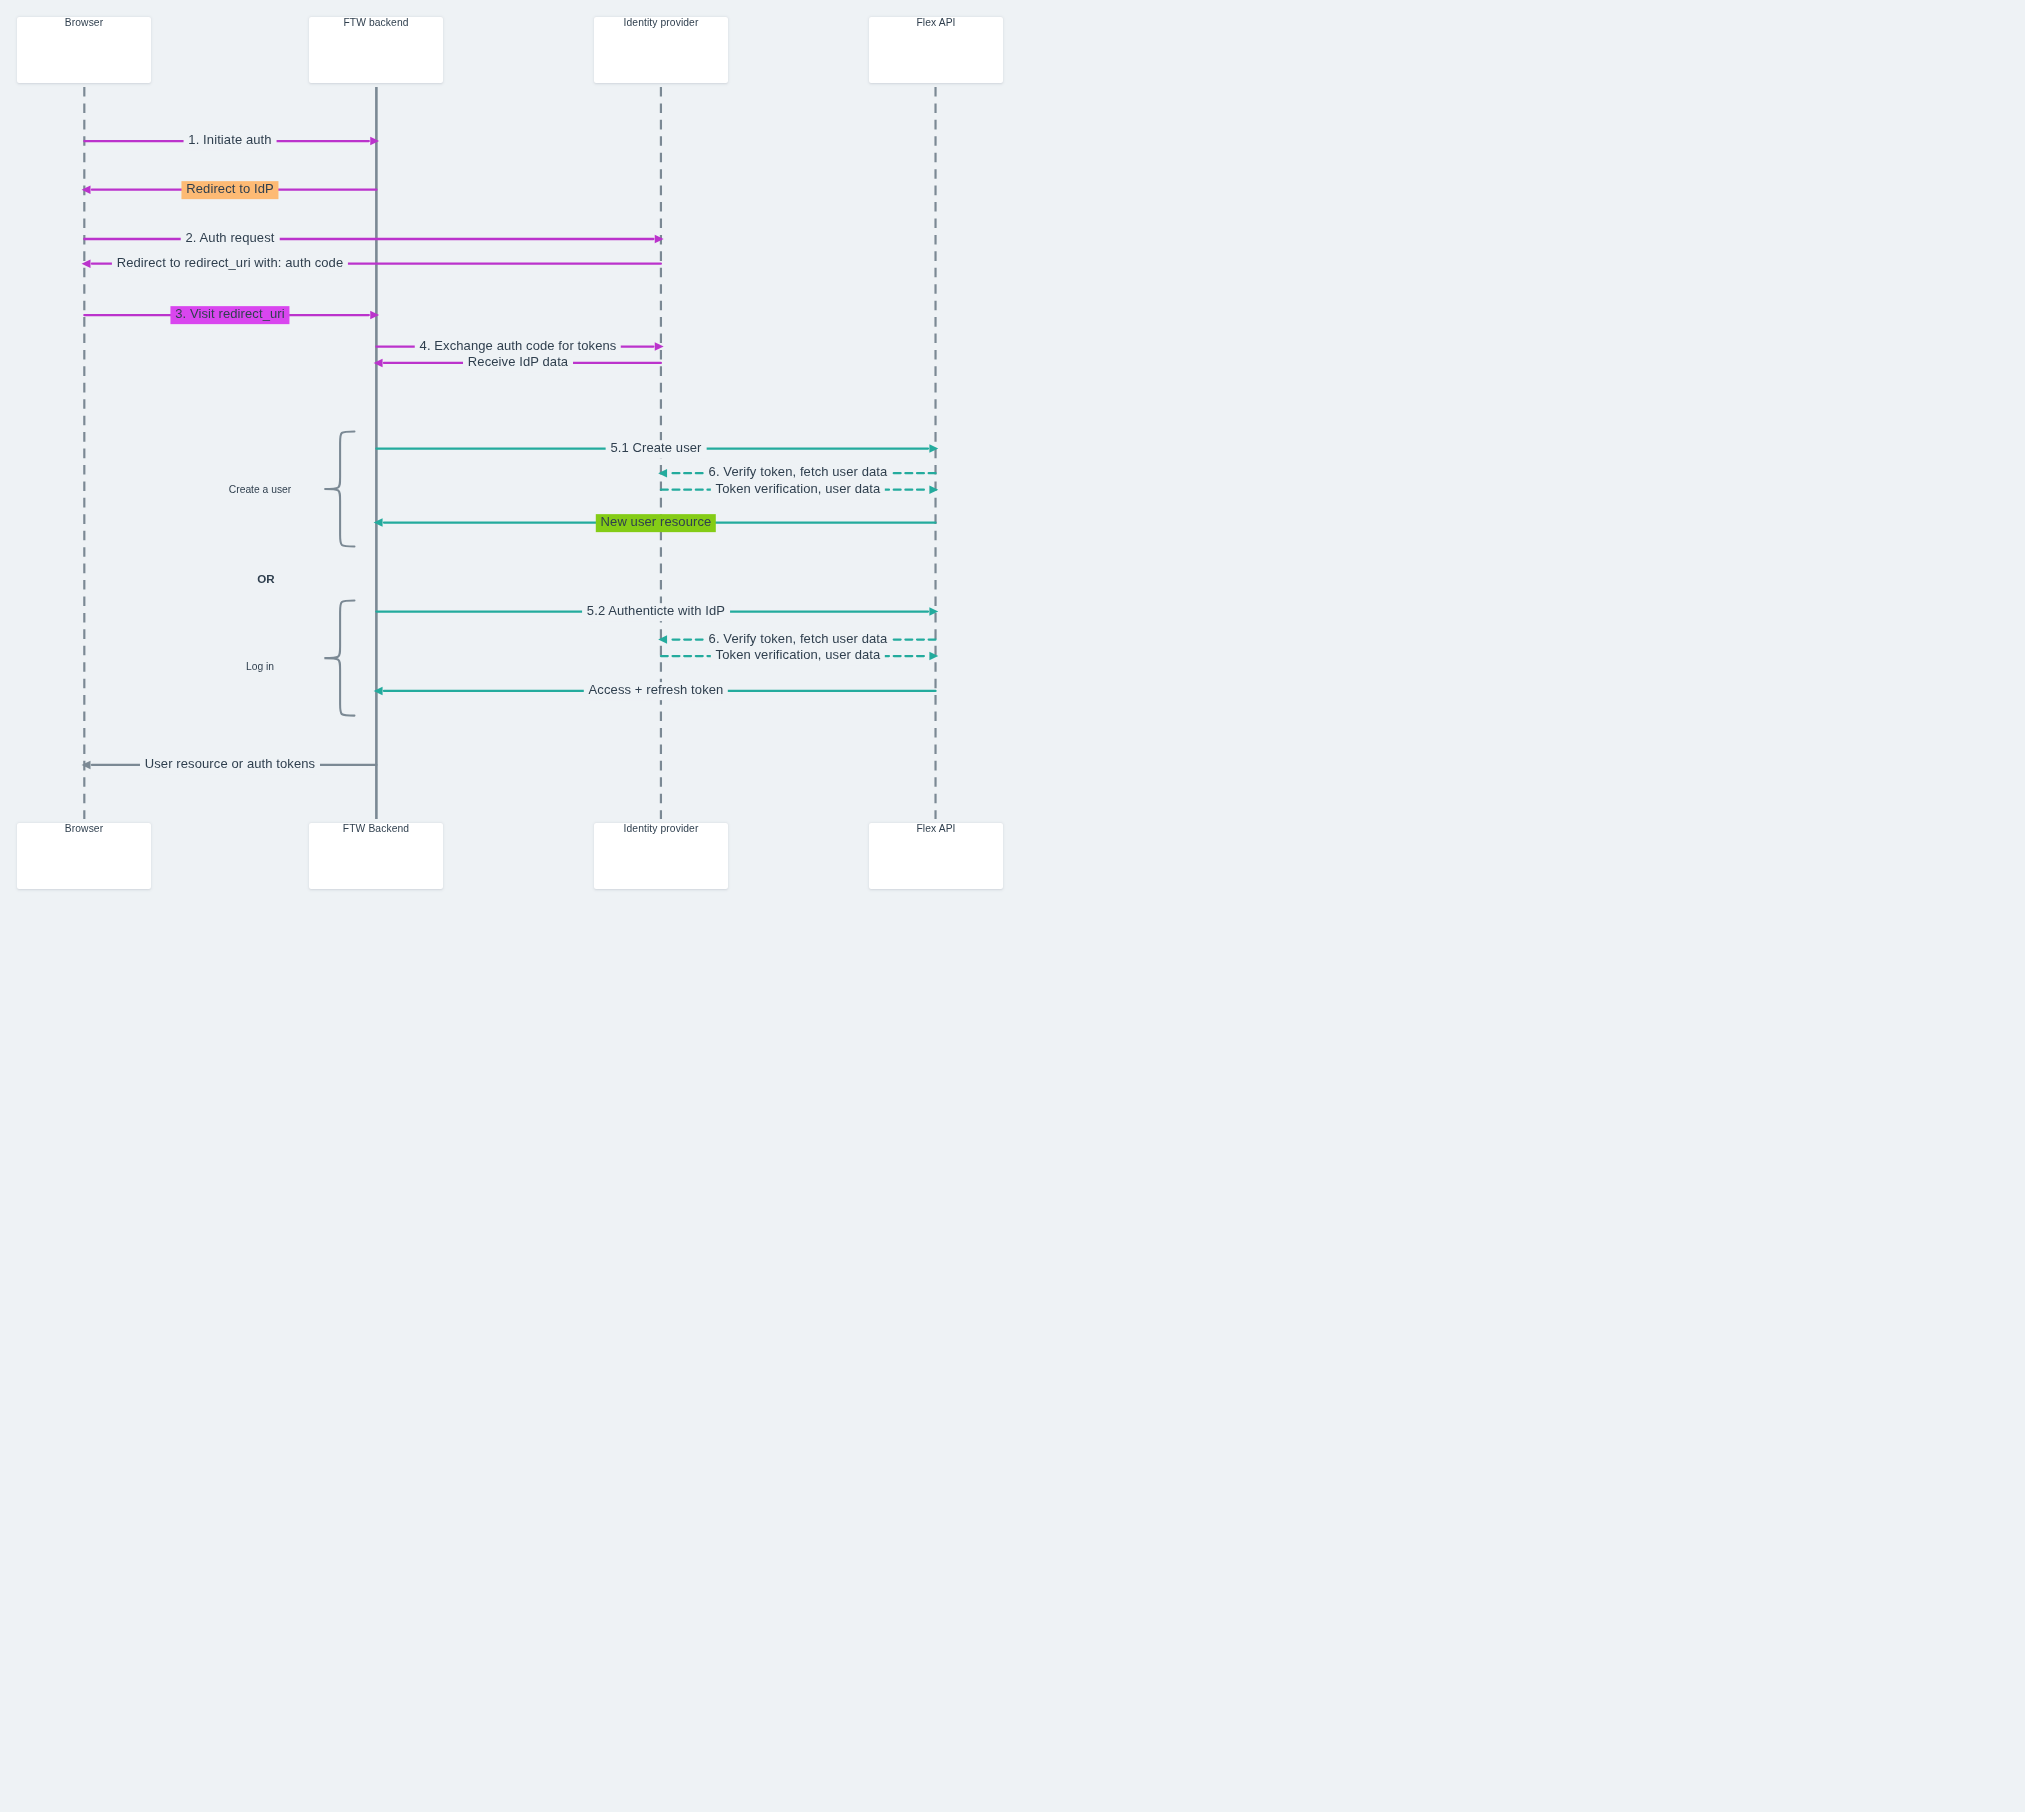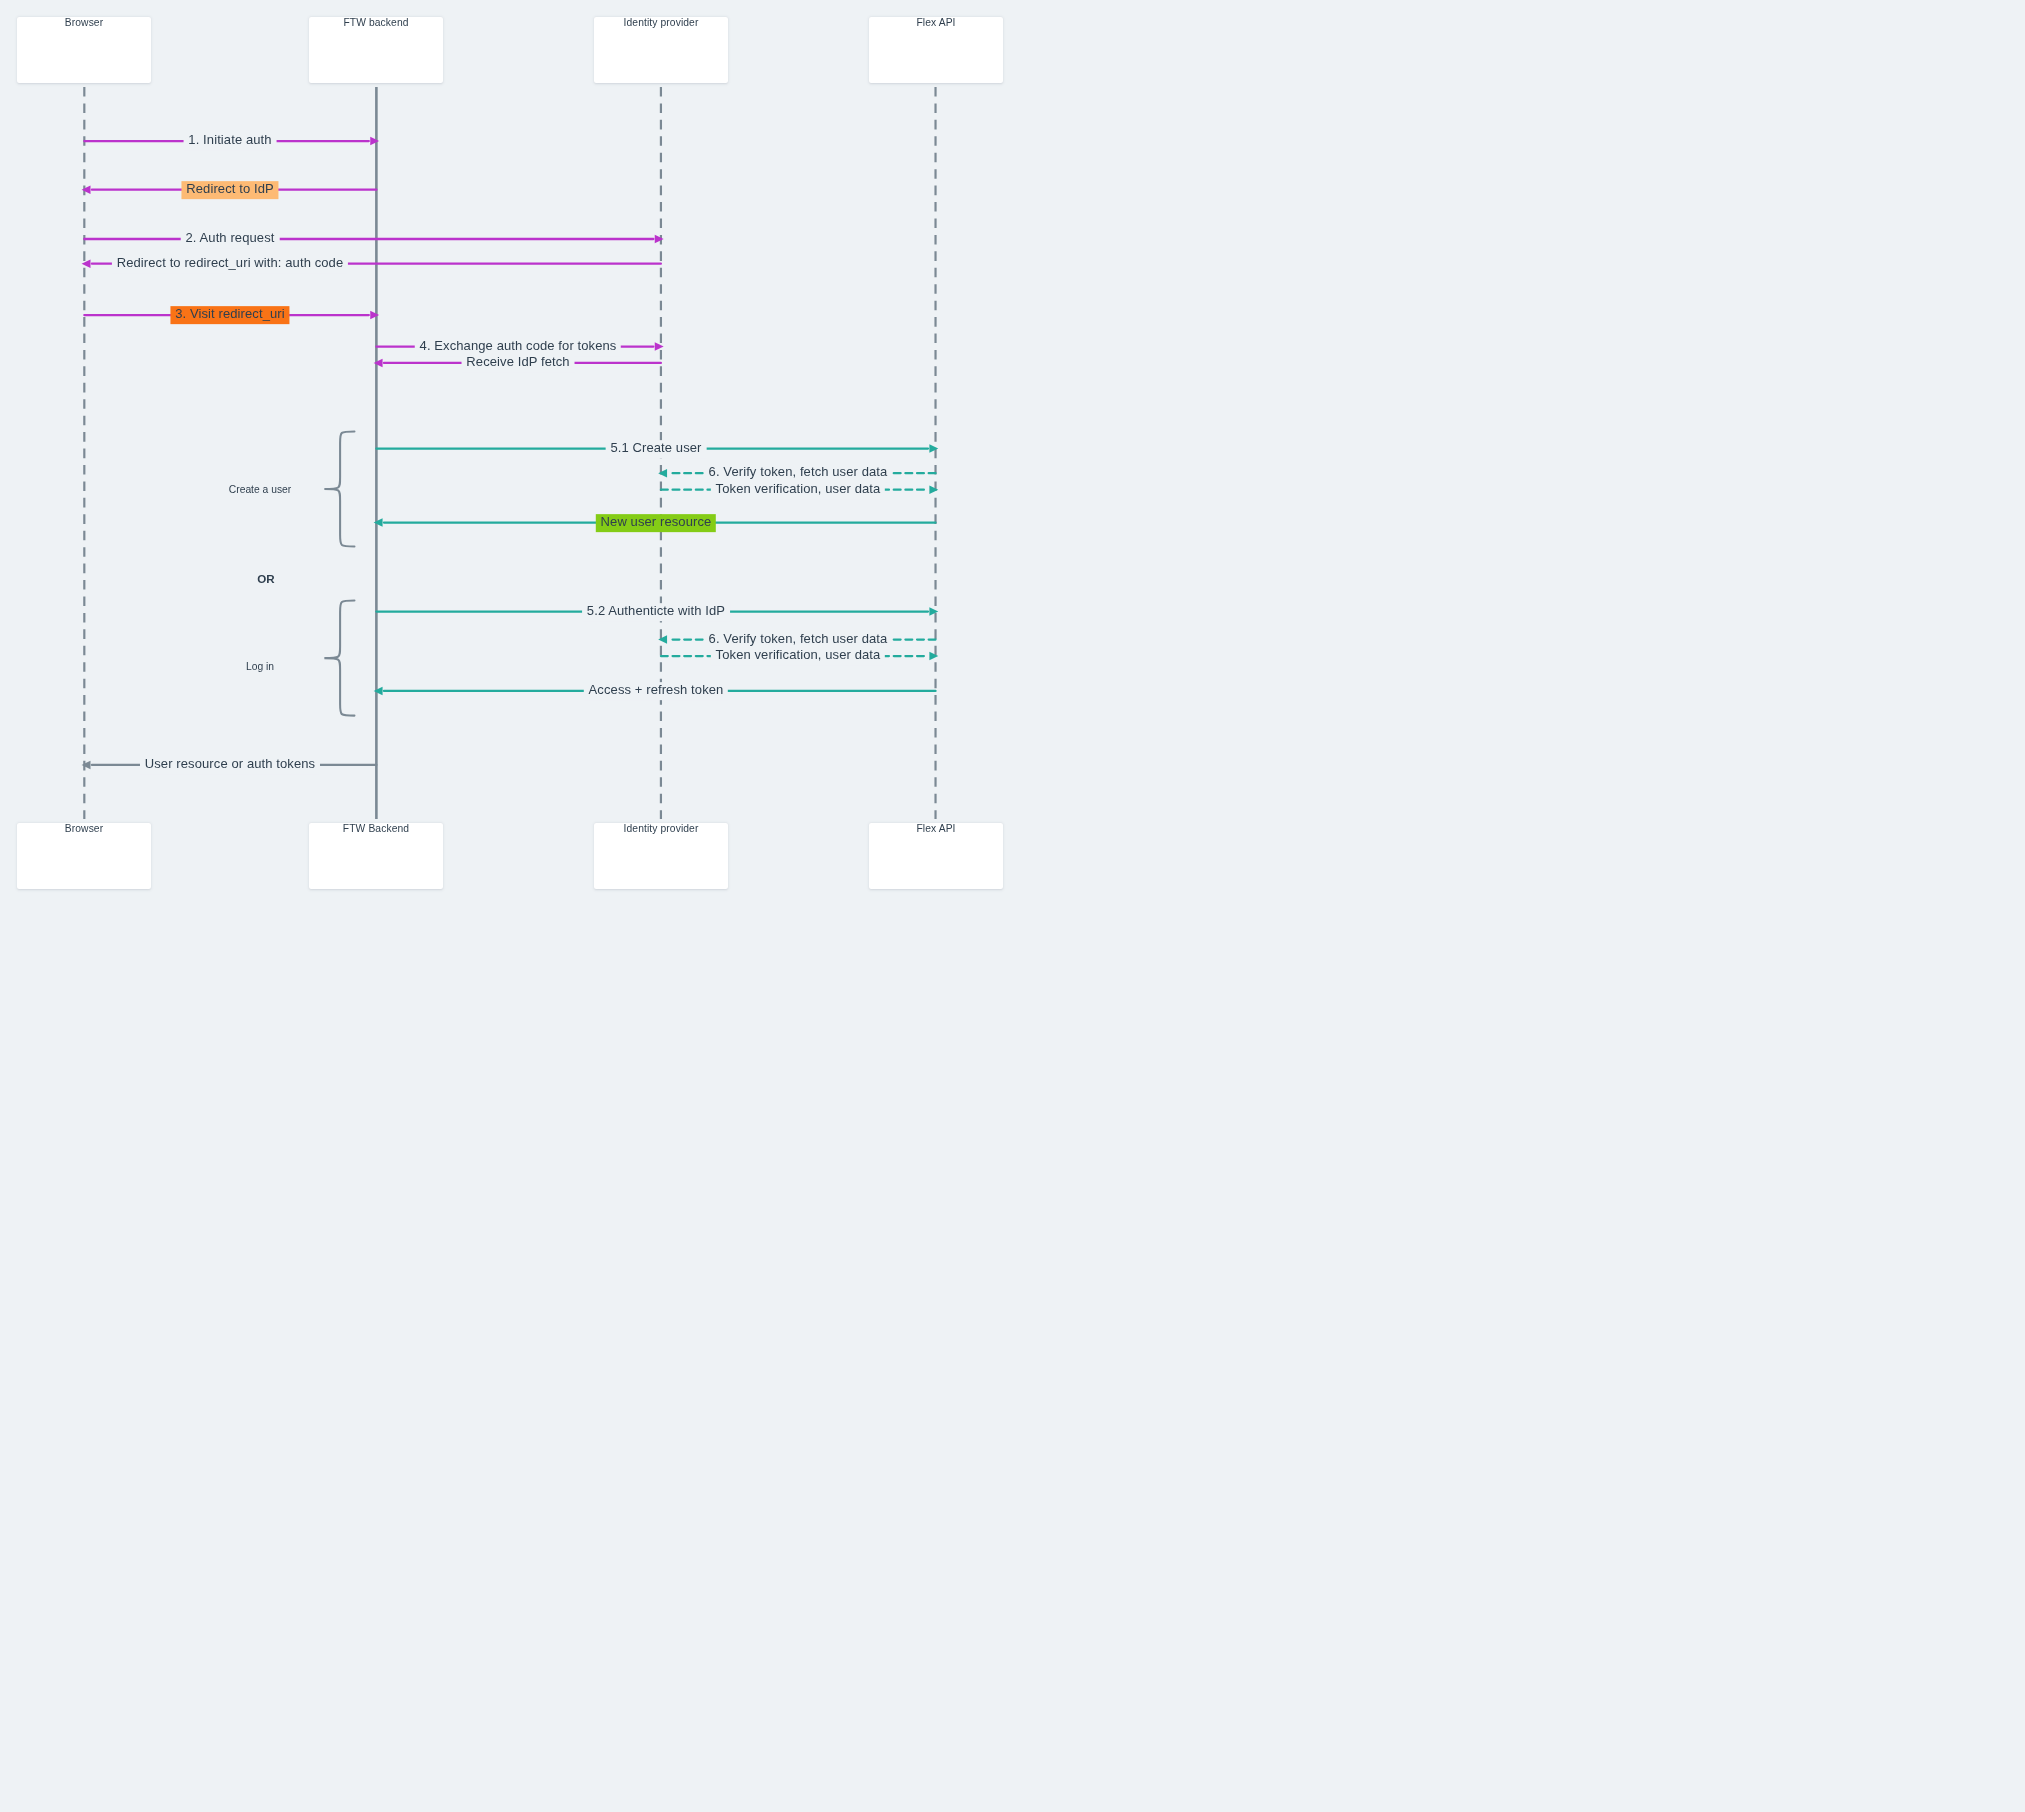--- a/index.html
+++ b/index.html
@@ -121,23 +121,23 @@
       <div class="actor-box" style="left: 869px; top: 17px; width: 134px; height: 66px; background: rgb(255, 255, 255); color: rgb(47, 63, 78);">
         <span>Flex API</span>
       </div>
       <div class="actor-box" style="left: 869px; top: 823px; width: 134px; height: 66px; background: rgb(255, 255, 255); color: rgb(47, 63, 78);">
         <span>Flex API</span>
       </div>
       <div class="msg-label" style="left: 230px; top: 141px; color: rgb(47, 63, 78); background: rgb(238, 242, 245);">1. Initiate auth</div>
       <div class="msg-label" style="left: 230px; top: 190px; color: rgb(47, 63, 78); background: #fdba74;">Redirect to IdP</div>
       <div class="msg-label" style="left: 230px; top: 239px; color: rgb(47, 63, 78); background: rgb(238, 242, 245);">2. Auth request</div>
       <div class="msg-label" style="left: 230px; top: 264px; color: rgb(47, 63, 78); background: rgb(238, 242, 245);">Redirect to redirect_uri with: auth code</div>
-      <div class="msg-label" style="left: 230px; top: 315px; color: rgb(47, 63, 78); background: #f97316; text-align: right;">3. Visit redirect_uri</div>
+      <div class="msg-label" style="left: 230px; top: 315px; color: rgb(47, 63, 78); background: #d946ef; text-align: right;">3. Visit redirect_uri</div>
       <div class="msg-label" style="left: 518px; top: 347px; color: rgb(47, 63, 78); background: rgb(238, 242, 245);">4. Exchange auth code for tokens</div>
-      <div class="msg-label" style="left: 518px; top: 363px; color: rgb(47, 63, 78); background: rgb(238, 242, 245);">Receive IdP fetch</div>
+      <div class="msg-label" style="left: 518px; top: 363px; color: rgb(47, 63, 78); background: rgb(238, 242, 245);">Receive IdP data</div>
       <div class="msg-label" style="left: 656px; top: 449px; color: rgb(47, 63, 78); background: rgb(238, 242, 245);">5.1 Create user</div>
       <div class="msg-label" style="left: 798px; top: 473px; color: rgb(47, 63, 78); background: rgb(238, 242, 245);">6. Verify token, fetch user data</div>
       <div class="msg-label" style="left: 798px; top: 490px; color: rgb(47, 63, 78); background: rgb(238, 242, 245);">Token verification, user data</div>
       <div class="msg-label" style="left: 656px; top: 523px; color: rgb(47, 63, 78); background: #84cc16;">New user resource</div>
       <div class="msg-label" style="left: 656px; top: 612px; color: rgb(47, 63, 78); background: rgb(238, 242, 245);">5.2 Authenticte with IdP</div>
       <div class="msg-label" style="left: 798px; top: 640px; color: rgb(47, 63, 78); background: rgb(238, 242, 245);">6. Verify token, fetch user data</div>
       <div class="msg-label" style="left: 798px; top: 656px; color: rgb(47, 63, 78); background: rgb(238, 242, 245);">Token verification, user data</div>
       <div class="msg-label" style="left: 656px; top: 691px; color: rgb(47, 63, 78); background: rgb(238, 242, 245);">Access + refresh token</div>
       <div class="msg-label" style="left: 230px; top: 765px; color: rgb(47, 63, 78); background: rgb(238, 242, 245);">User resource or auth tokens</div>
       <div class="group-label" style="left: 260px; top: 489px; color: rgb(47, 63, 78);">Create a user</div>

